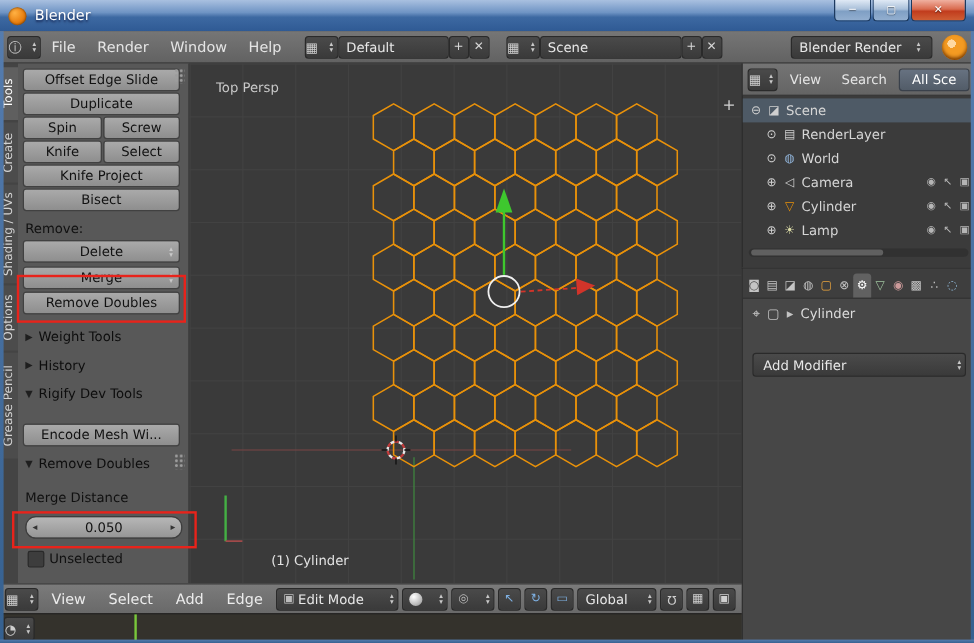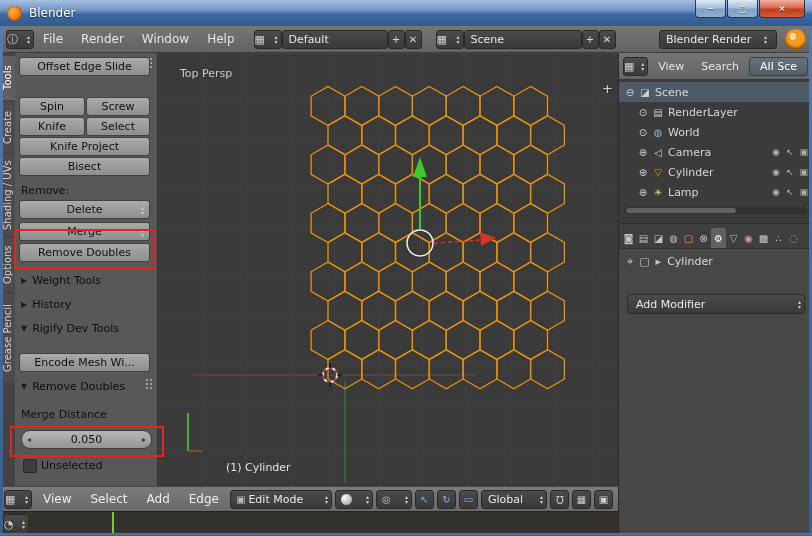--- a/index.html
+++ b/index.html
@@ -153,21 +153,21 @@
     </div>
     <span class="menu-item">File</span>
     <span class="menu-item">Render</span>
     <span class="menu-item">Window</span>
     <span class="menu-item">Help</span>
 
     <div class="dark icbtn" style="margin-left:10px;">
       <span>▦</span>
         <span class="chev"></span>
     </div>
-    <div class="dark field" style="width:106px;">
+    <div class="dark field" style="width:92px;">
       <span>Default</span>
     </div>
     <div class="dark sqb">
         <span>+</span>
       </div>
     <div class="dark sqb">
         <span>✕</span>
       </div>
 
     <div class="dark icbtn" style="margin-left:14px;">
@@ -194,20 +194,21 @@
   <div class="r tabstrip">
     <div class="vtab active" style="top:3px;height:44px;">Tools</div>
     <div class="vtab" style="top:49px;height:50px;">Create</div>
     <div class="vtab" style="top:101px;height:82px;">Shading / UVs</div>
     <div class="vtab" style="top:185px;height:54px;">Options</div>
     <div class="vtab" style="top:241px;height:88px;">Grease Pencil</div>
   </div>
 
   <div class="r shelf">
     <div class="btn" style="top:4px;">Offset Edge Slide</div>
+    <div class="btn" style="top:24px;">Duplicate</div>
     <div class="btn half-l" style="top:44px;">Spin</div>
     <div class="btn half-r" style="top:44px;">Screw</div>
     <div class="btn half-l" style="top:64px;">Knife</div>
     <div class="btn half-r" style="top:64px;">Select</div>
     <div class="btn" style="top:84px;">Knife Project</div>
     <div class="btn" style="top:104px;">Bisect</div>
 
     <span class="lbl" style="left:6px;top:131px;">Remove:</span>
 
     <div class="btn" style="top:169px;">

